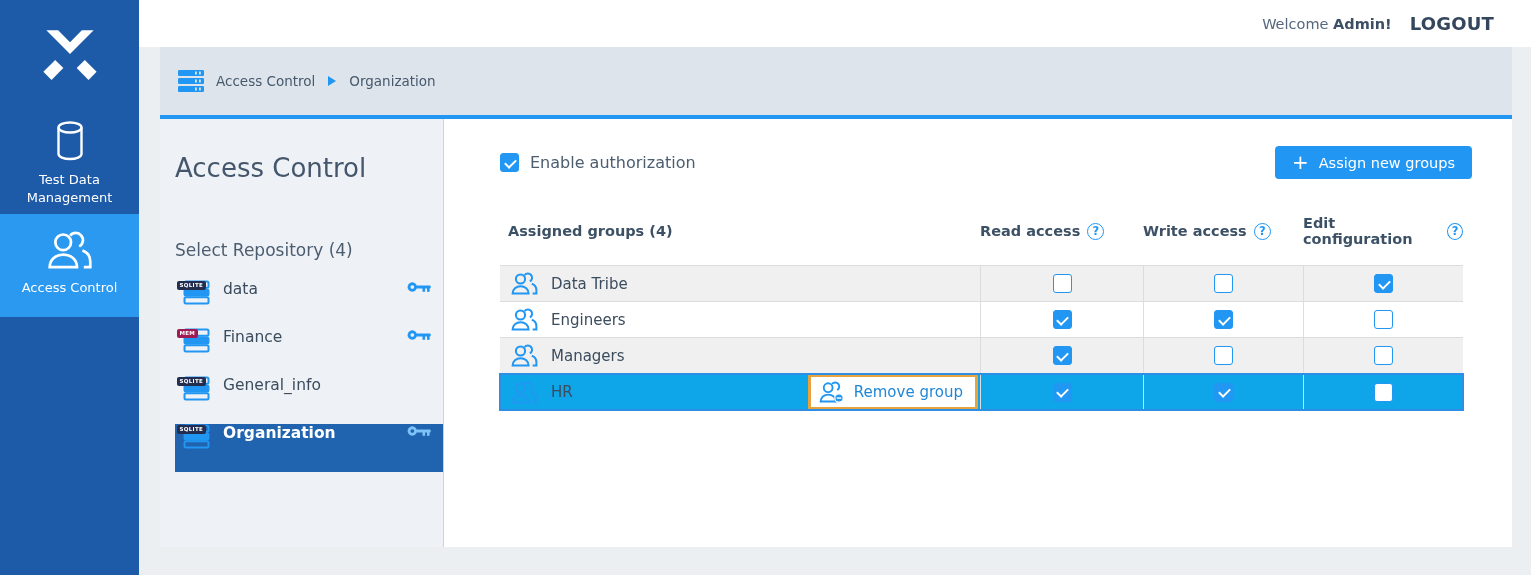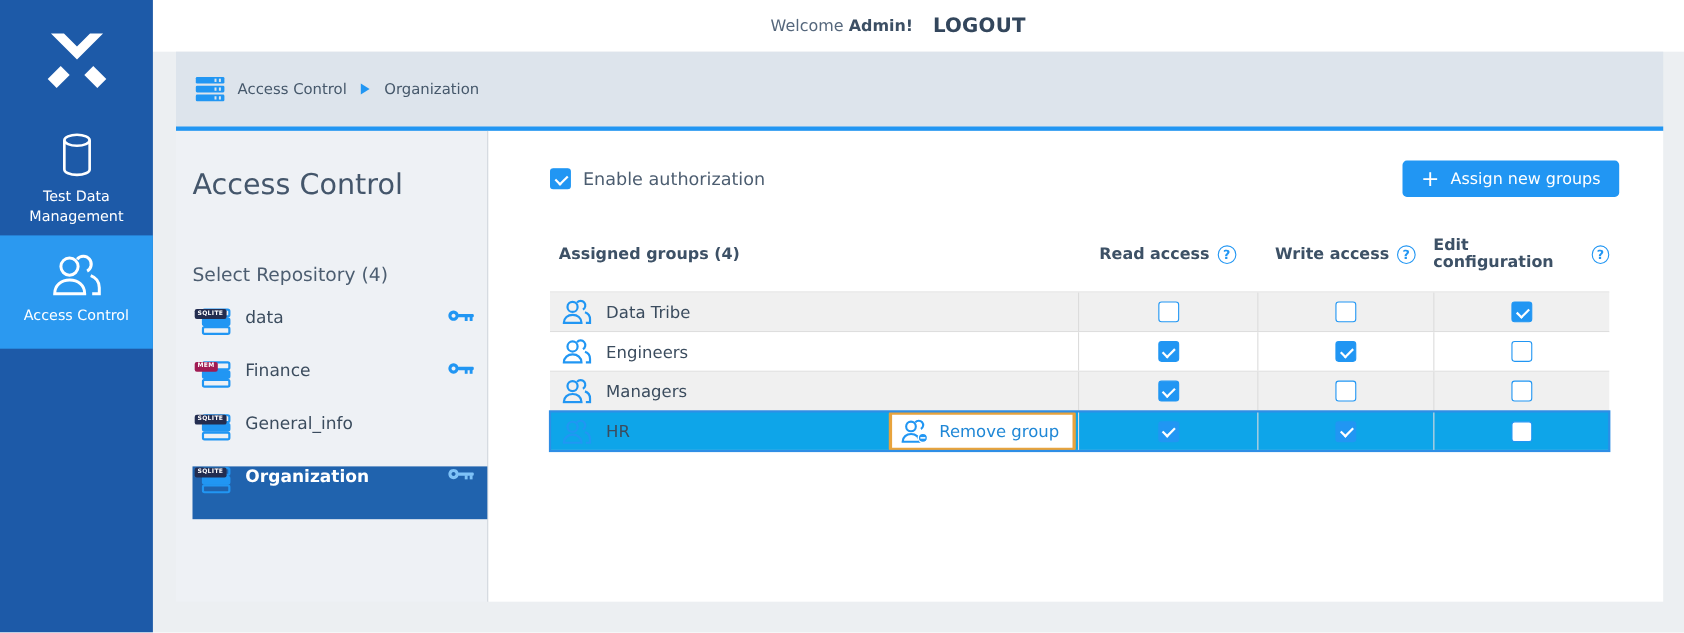--- a/index.html
+++ b/index.html
@@ -15,21 +15,21 @@
   
   .sidebar{position:absolute;left:0;top:0;width:139px;height:575px;background:var(--sidebar-bg);z-index:3}
   .logo-wrap{display:flex;justify-content:center;padding-top:20px}
   .nav-item{display:flex;flex-direction:column;align-items:center;gap:9px;color:#fff;text-align:center;
             font-size:13px;font-weight:400;line-height:1.35;cursor:pointer}
   .nav-item.tdm{margin-top:18px;padding:8px 8px}
   .nav-item.active{background:var(--sidebar-active-bg);padding:16px 6px 20px;margin-top:0}
 
   
   .topbar{position:absolute;left:139px;top:0;right:0;height:47px;background:#fff;display:flex;
-          align-items:center;justify-content:center;gap:18px;padding-right:37px}
+          align-items:center;justify-content:flex-end;gap:18px;padding-right:37px}
   .welcome{font-size:14.5px;color:#55677c}
   .welcome .wuser{font-weight:700;color:#3c4f64}
   .logout{font-size:18px;font-weight:700;color:#33465c;letter-spacing:.2px;cursor:pointer}
 
   
   .container{position:absolute;left:160px;top:47px;width:1352px}
   .breadcrumb-bar{height:72px;background:var(--breadcrumb-bg);border-bottom:4px solid var(--accent);
                   display:flex;align-items:center;gap:11px;padding-left:17px}
   .crumb{font-size:13.5px;color:#46586b;cursor:pointer}
   .crumb-arrow{width:0;height:0;border-left:8px solid var(--accent);border-top:5px solid transparent;
@@ -56,21 +56,21 @@
   .right-panel{flex:1;background:#fff}
   .panel-header{display:flex;align-items:center;justify-content:space-between;padding:27px 40px 0 56px}
   .enable-auth{display:flex;align-items:center;gap:11px;font-size:16px;color:#4c5d70}
   .assign-btn{display:flex;align-items:center;gap:10px;background:var(--accent);color:#fff;font-size:14.5px;
               border:none;border-radius:4px;height:33px;padding:0 17px;cursor:pointer;font-family:inherit}
   .plus{font-size:20px;line-height:1;margin-top:-2px}
 
   .table{margin:36px 0 0 56px;width:963px}
   .tgrid{display:grid;grid-template-columns:480px 163px 160px 160px}
   .thead{margin-bottom:18px}
-  .th{display:flex;align-items:center;justify-content:center;gap:7px;font-size:14.5px;font-weight:700;color:#3d5166}
+  .th{display:flex;align-items:center;gap:7px;font-size:14.5px;font-weight:700;color:#3d5166}
   .th.first{justify-content:flex-start;padding-left:8px}
   .qmark{width:17px;height:17px;border:1.4px solid var(--accent);border-radius:50%;color:var(--accent);
          font-size:11.5px;font-weight:700;display:inline-flex;align-items:center;justify-content:center;cursor:pointer}
   .tbody{border-top:1px solid var(--border)}
   .trow{height:36px;background:#fff;border-bottom:1px solid var(--border);cursor:pointer}
   .trow:nth-child(1),.trow:nth-child(3){background:var(--row-alt-bg)}
   .trow.highlight{background:#0ea5e9;outline:2px solid #2e8ee6;outline-offset:-1px}
   .td{display:flex;align-items:center;justify-content:center;height:100%}
   .td:not(.name){border-left:1px solid var(--border)}
   .td.name{justify-content:flex-start;padding-left:11px;gap:13px;font-size:15px;color:var(--text-body)}

